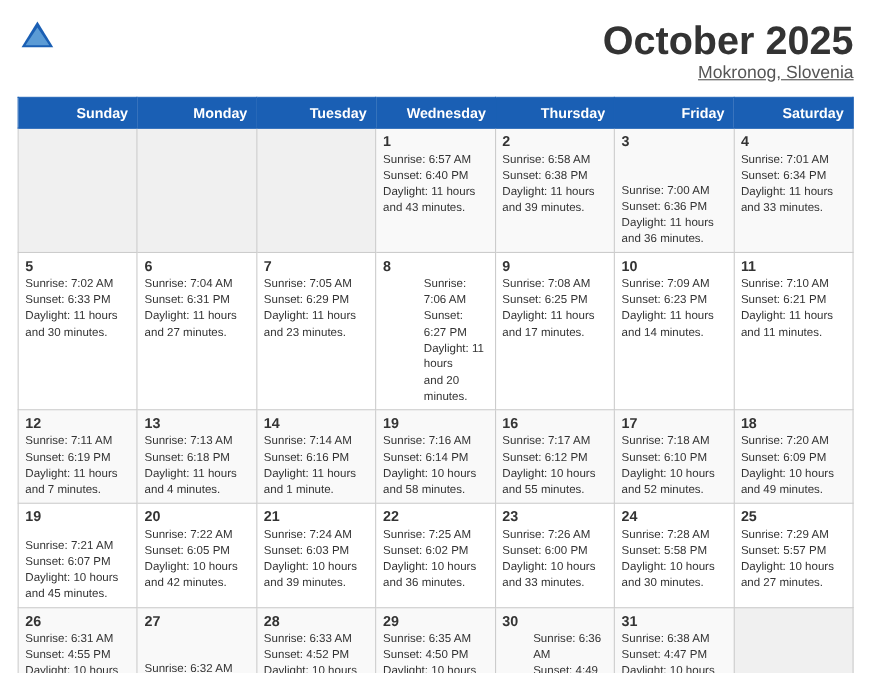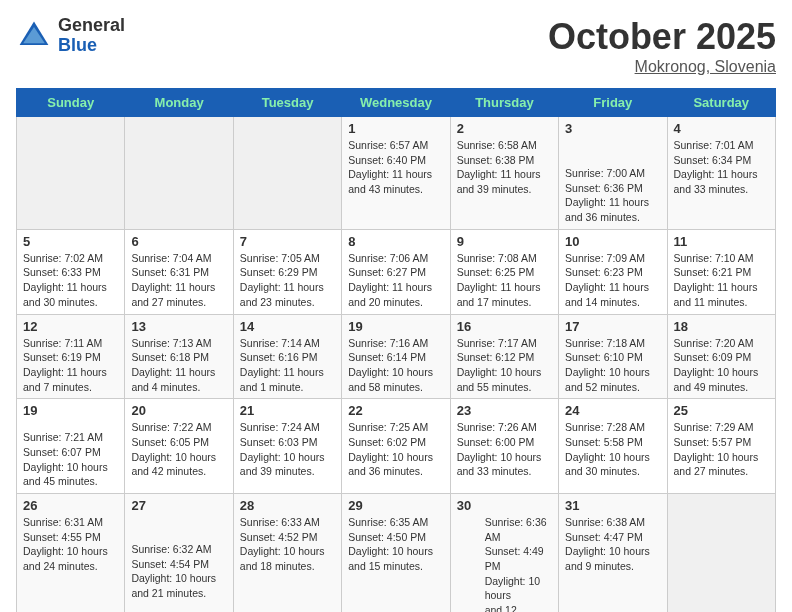--- a/index.html
+++ b/index.html
@@ -53,22 +53,22 @@
       color: #555;
       text-decoration: underline;
     }
     .calendar {
       width: 100%;
       border-collapse: collapse;
       border: 1px solid #ccc;
     }
     .calendar th {
       background: #1a5fb4;
-      color: #86efac;
-      text-align: center;
+      color: #ffffff;
+      text-align: right;
       padding: 6px 8px;
       font-size: 13px;
       border: 1px solid #1a5fb4;
     }
     .calendar td {
       vertical-align: top;
       padding: 4px 6px;
       border: 1px solid #ccc;
       width: calc(100% / 7);
       min-height: 90px;
@@ -99,24 +99,20 @@
   </style>
 </head>
 <body>
 
 <div class="header">
   <div class="logo">
     <svg class="logo-icon" viewBox="0 0 40 40">
       <polygon points="20,4 36,30 4,30" fill="#1a5fb4"></polygon>
       <polygon points="20,10 32,28 8,28" fill="#5b9bd5"></polygon>
     </svg>
-    <div class="logo-text">
-      <span class="logo-general">General</span>
-      <span class="logo-blue">Blue</span>
-    </div>
   </div>
   <div class="title-block">
     <div class="month-title">October 2025</div>
     <div class="location">Mokronog, Slovenia</div>
   </div>
 </div>
 
 <table class="calendar">
   <thead>
     <tr>
@@ -180,21 +176,21 @@
         </td>
         <td>
           <span class="day-number">7</span>
           <div class="day-info" style="white-space: pre-line;">Sunrise: 7:05 AM
 Sunset: 6:29 PM
 Daylight: 11 hours
 and 23 minutes.</div>
         </td>
         <td>
           <span class="day-number">8</span>
-          <div class="day-info" style="white-space: pre-line;">Sunrise: 7:06 AM
+          <div class="day-info" style="white-space: pre-line; margin-left: 37px;">Sunrise: 7:06 AM
 Sunset: 6:27 PM
 Daylight: 11 hours
 and 20 minutes.</div>
         </td>
         <td>
           <span class="day-number">9</span>
           <div class="day-info" style="white-space: pre-line;">Sunrise: 7:08 AM
 Sunset: 6:25 PM
 Daylight: 11 hours
 and 17 minutes.</div>

